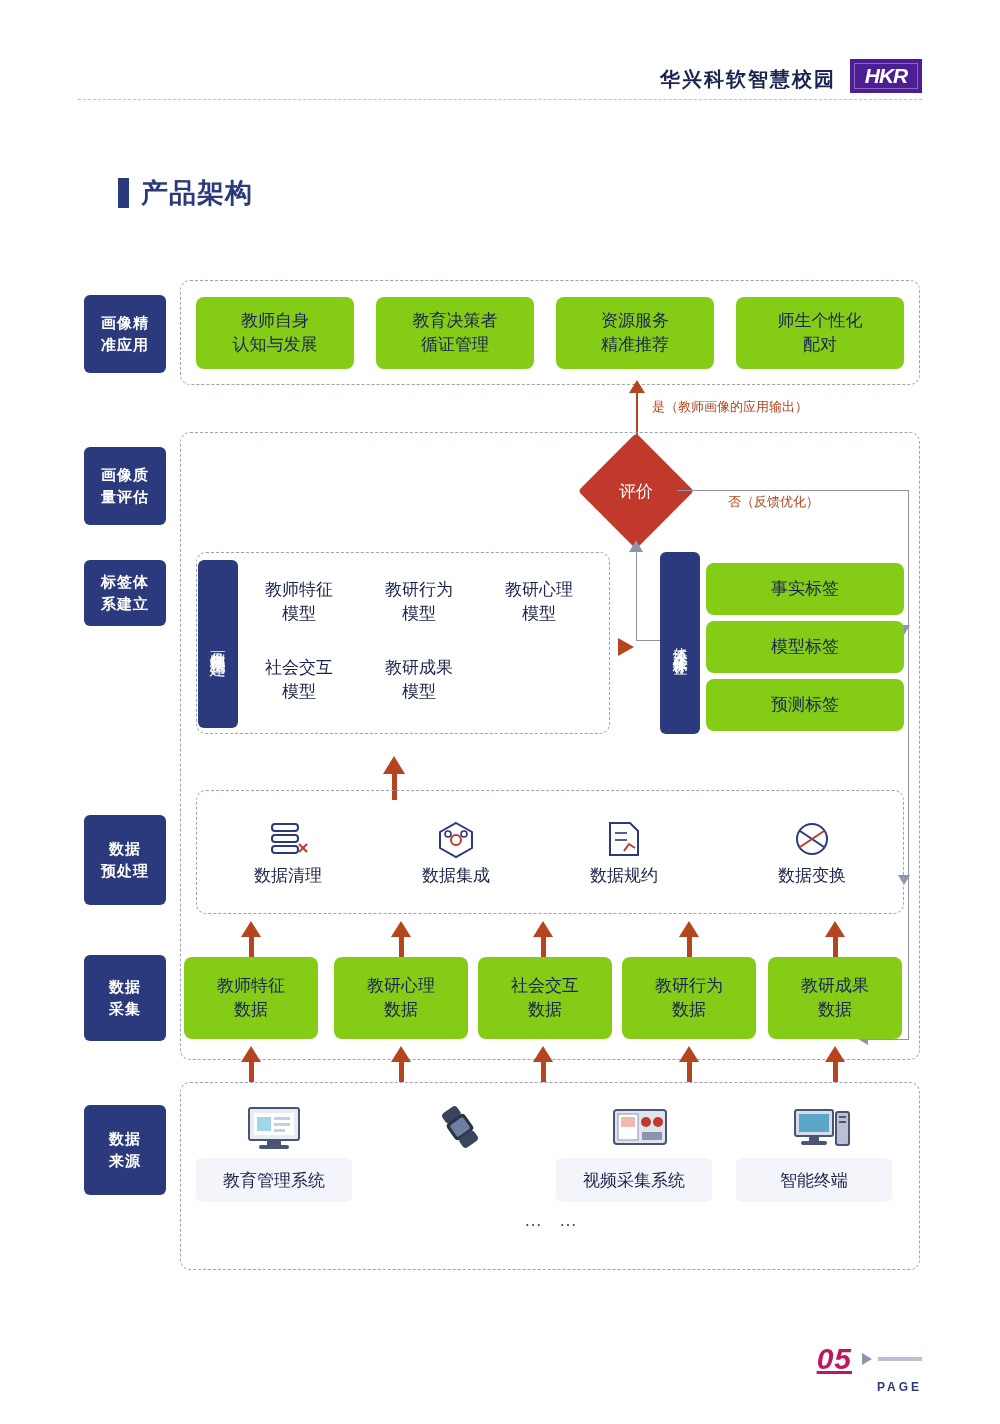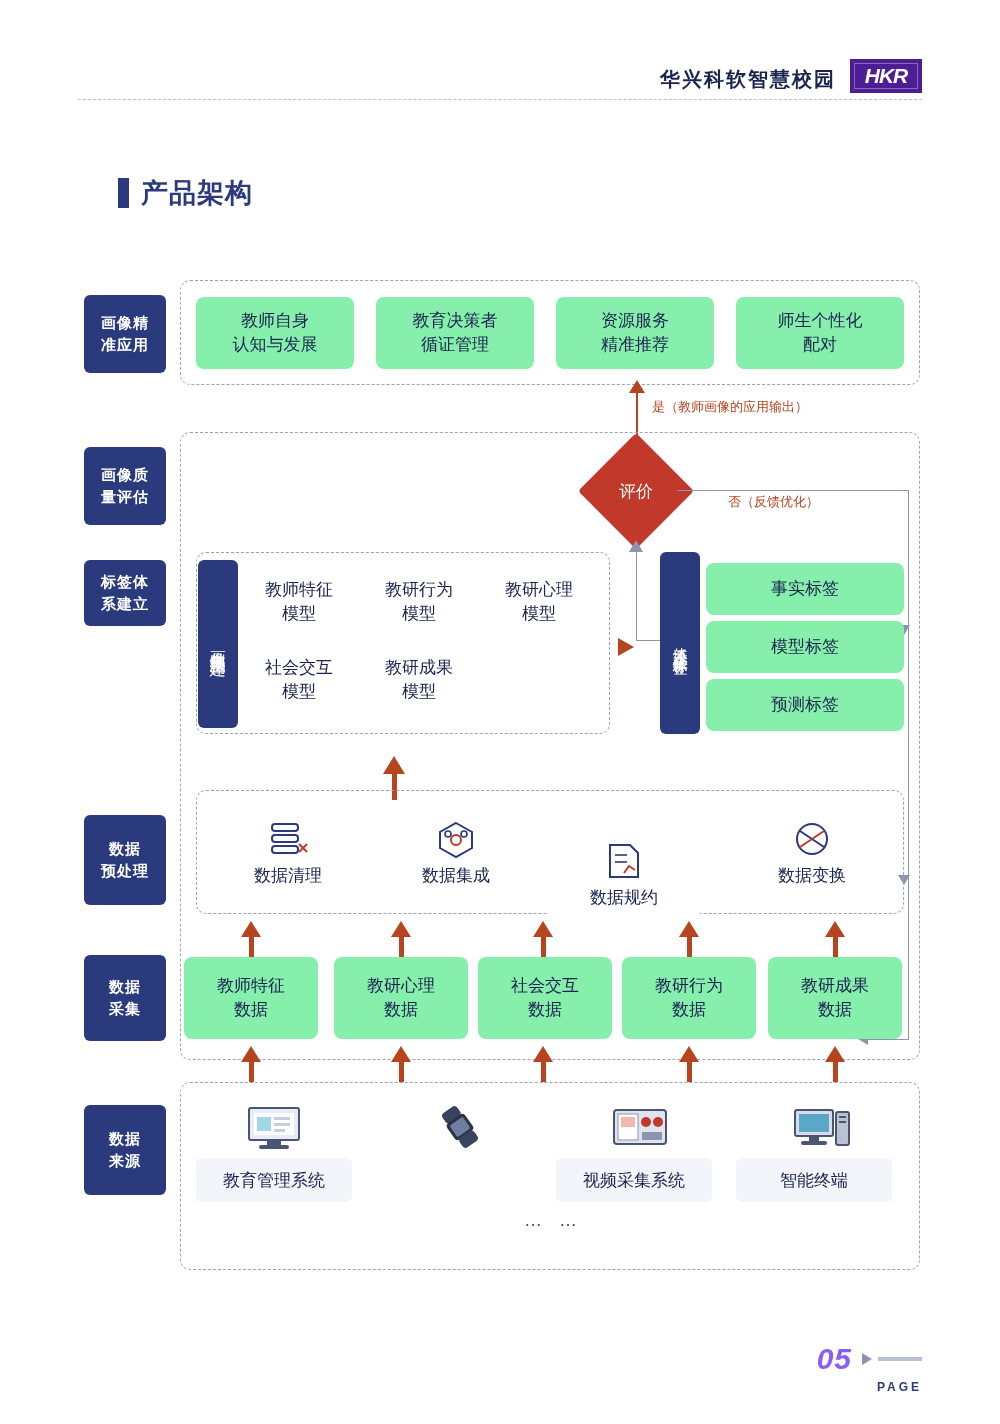--- a/index.html
+++ b/index.html
@@ -102,21 +102,21 @@
     letter-spacing: 1px;
   }
   .dash-box {
     position: absolute;
     border: 1px dashed #9aa2bd;
     border-radius: 10px;
     box-sizing: border-box;
   }
   .card {
     position: absolute;
-    background: #86efac;
+    background: #84cc16;
     border-radius: 8px;
     display: flex;
     flex-direction: column;
     align-items: center;
     justify-content: center;
     text-align: center;
     font-size: 17px;
     line-height: 1.4;
     color: #1b2450;
     box-sizing: border-box;
@@ -213,23 +213,24 @@
   .footer {
     position: absolute;
     right: 78px;
     bottom: 48px;
     display: flex;
     align-items: center;
   }
   .pg-num {
     font-size: 30px;
     font-weight: bold;
-    color: #8b5cf6;
+    color: #be185d;
     font-style: italic;
     letter-spacing: 1px;
+    text-decoration: underline;
   }
   .pg-word {
     position: absolute;
     right: 78px;
     bottom: 30px;
     font-size: 12px;
     letter-spacing: 3px;
     color: #2a3a7c;
     font-weight: bold;
   }
@@ -386,21 +387,21 @@
       <svg width="44" height="40" viewBox="0 0 44 40">
         <polygon points="22,4 38,13 38,29 22,38 6,29 6,13" fill="none" stroke="#2a3a7c" stroke-width="2"></polygon>
         <circle cx="22" cy="21" r="5" fill="none" stroke="#c0392b" stroke-width="2"></circle>
         <circle cx="14" cy="15" r="3" fill="none" stroke="#2a3a7c" stroke-width="1.6"></circle>
         <circle cx="30" cy="15" r="3" fill="none" stroke="#2a3a7c" stroke-width="1.6"></circle>
       </svg>
     </span>
     <span>数据集成</span>
   </div>
 
-  <div class="card white" style="left:548px; top:828px; width:152px; height:92px;">
+  <div class="card white" style="left:548px; top:806px; width:152px; height:92px;">
     <span class="icon-box">
       <svg width="44" height="40" viewBox="0 0 44 40">
         <path d="M8 4 h20 l8 8 v24 h-28 z" fill="none" stroke="#2a3a7c" stroke-width="2"></path>
         <line x1="13" y1="14" x2="25" y2="14" stroke="#2a3a7c" stroke-width="1.6"></line>
         <line x1="13" y1="21" x2="25" y2="21" stroke="#2a3a7c" stroke-width="1.6"></line>
         <path d="M22 32 l5 -7 l6 4" fill="none" stroke="#c0392b" stroke-width="2"></path>
       </svg>
     </span>
     <span>数据规约</span>
   </div>

